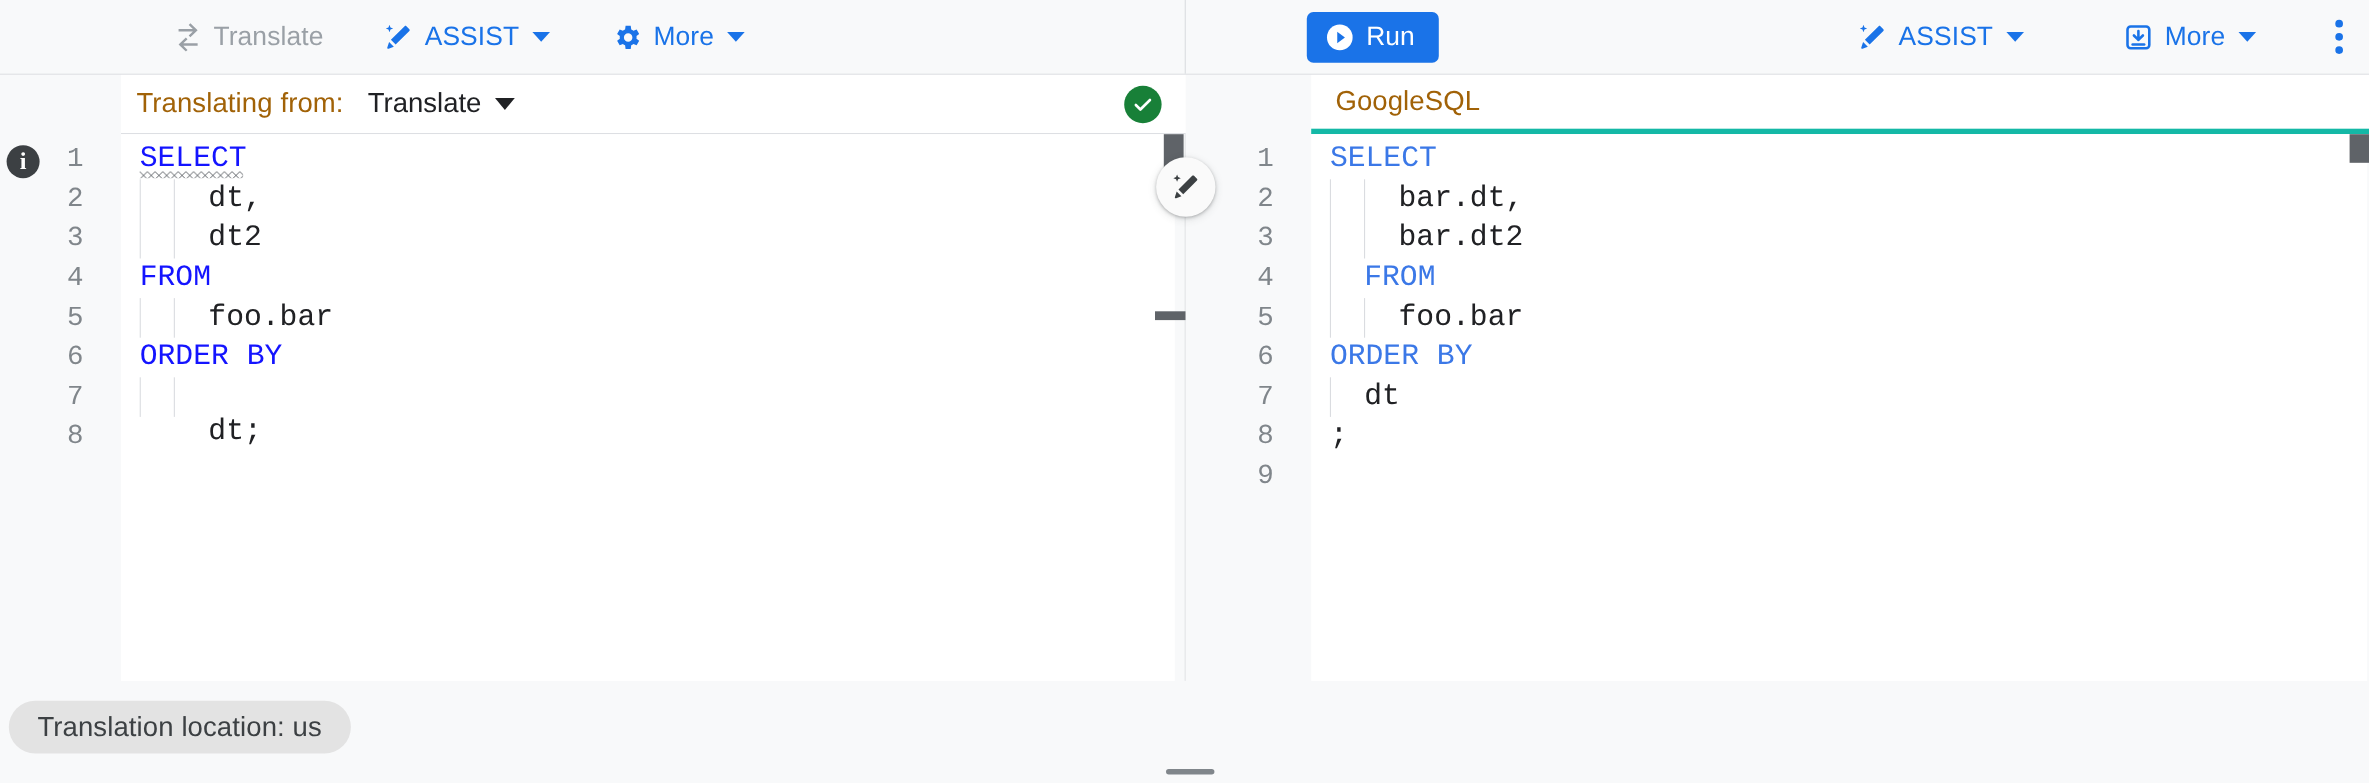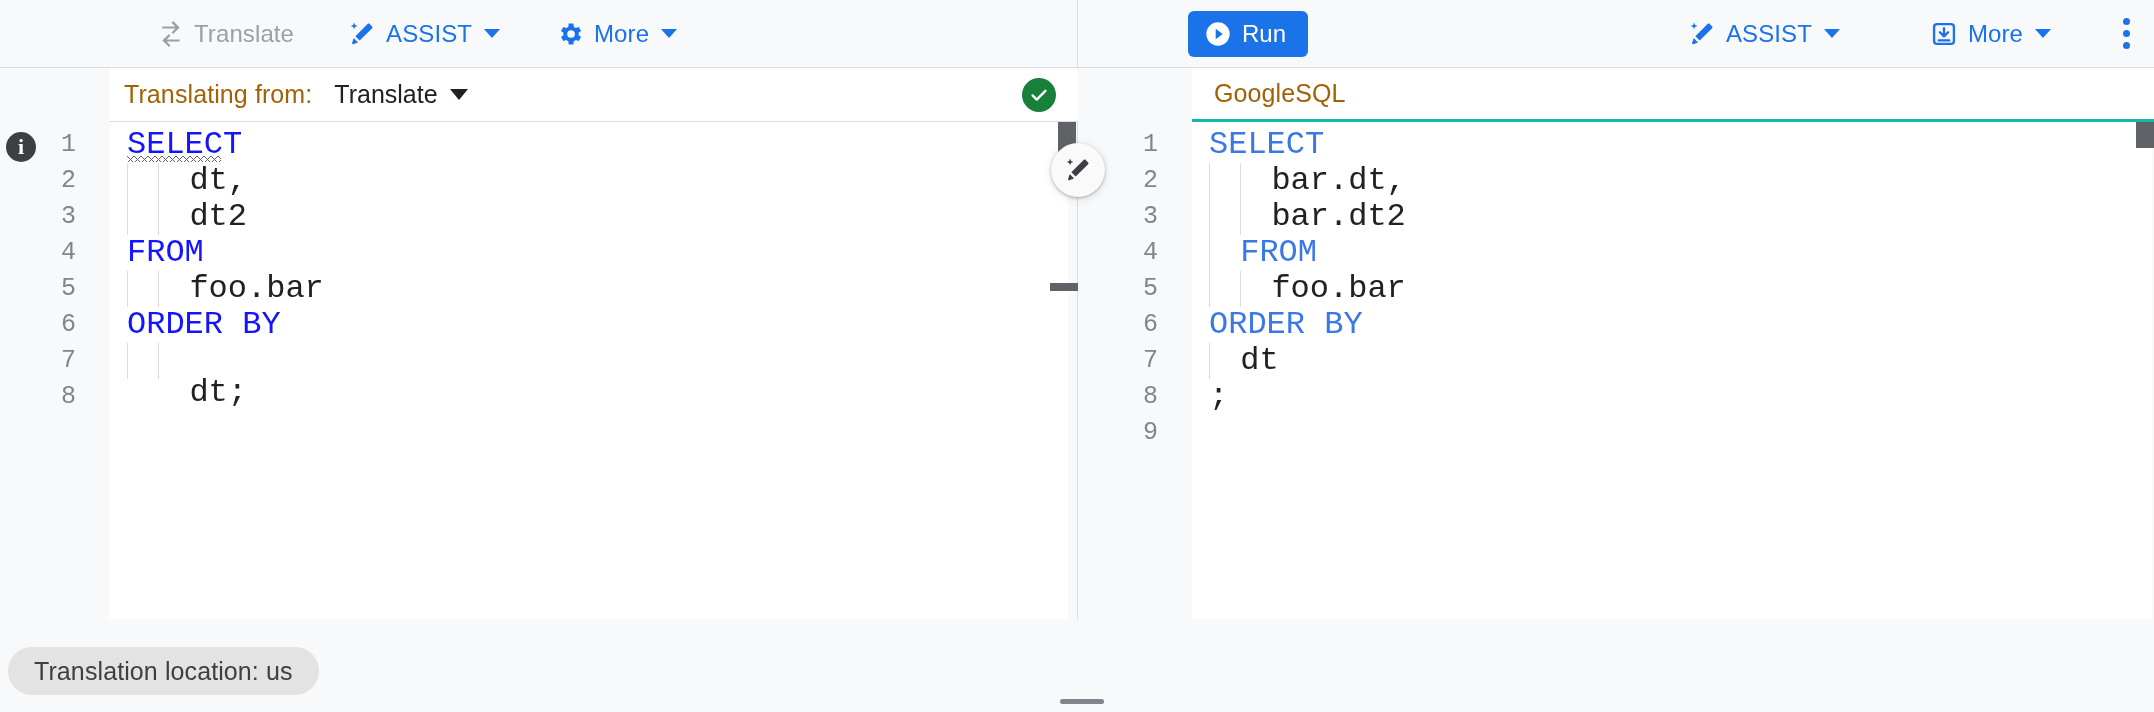--- a/index.html
+++ b/index.html
@@ -113,21 +113,21 @@
     position: absolute;
     left: 0; top: 68px;
     width: 110px; height: 54px;
     background: #f8f9fa;
   }
   .hdr-right {
     position: absolute;
     left: 1192px; top: 68px;
     width: 962px; height: 54px;
     background: #ffffff;
-    border-bottom: 3px solid #14b8a6;
+    border-bottom: 5px solid #14b8a6;
     box-sizing: border-box;
     display: flex;
     align-items: center;
     padding: 0 22px;
   }
   .hdr-gutter-r {
     position: absolute;
     left: 1078px; top: 68px;
     width: 114px; height: 54px;
     background: #f8f9fa;
@@ -207,21 +207,21 @@
     line-height: 36px;
     height: 36px;
   }
 
   .code-line {
     position: absolute;
     left: 0;
     height: 36px;
     line-height: 36px;
     font-family: "Liberation Mono", monospace;
-    font-size: 32px;
+    font-size: 27px;
     white-space: pre;
     color: #202124;
   }
   .kw-dark  { color: #1414ff; }
   .kw-blue  { color: #3b78e7; }
 
   .squiggle {
     position: absolute;
     height: 6px;
     background-image:
@@ -293,21 +293,20 @@
     height: 48px;
     display: inline-flex;
     align-items: center;
     padding: 0 26px;
     border-radius: 24px;
     background: #e3e3e3;
     color: #3c4043;
     font-size: 25px;
     letter-spacing: .1px;
     white-space: nowrap;
-    margin-top: 10px;
   }
   .drag-handle {
     position: absolute;
     left: 1060px; top: 699px;
     width: 44px; height: 5px;
     border-radius: 3px;
     background: #80868b;
   }
 </style>
 </head>

